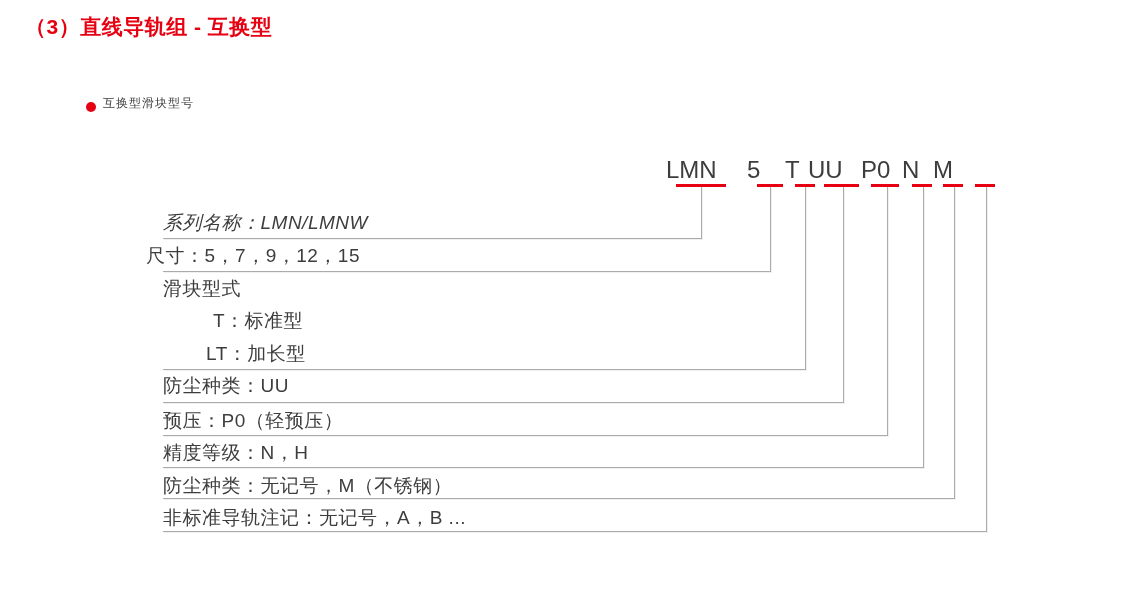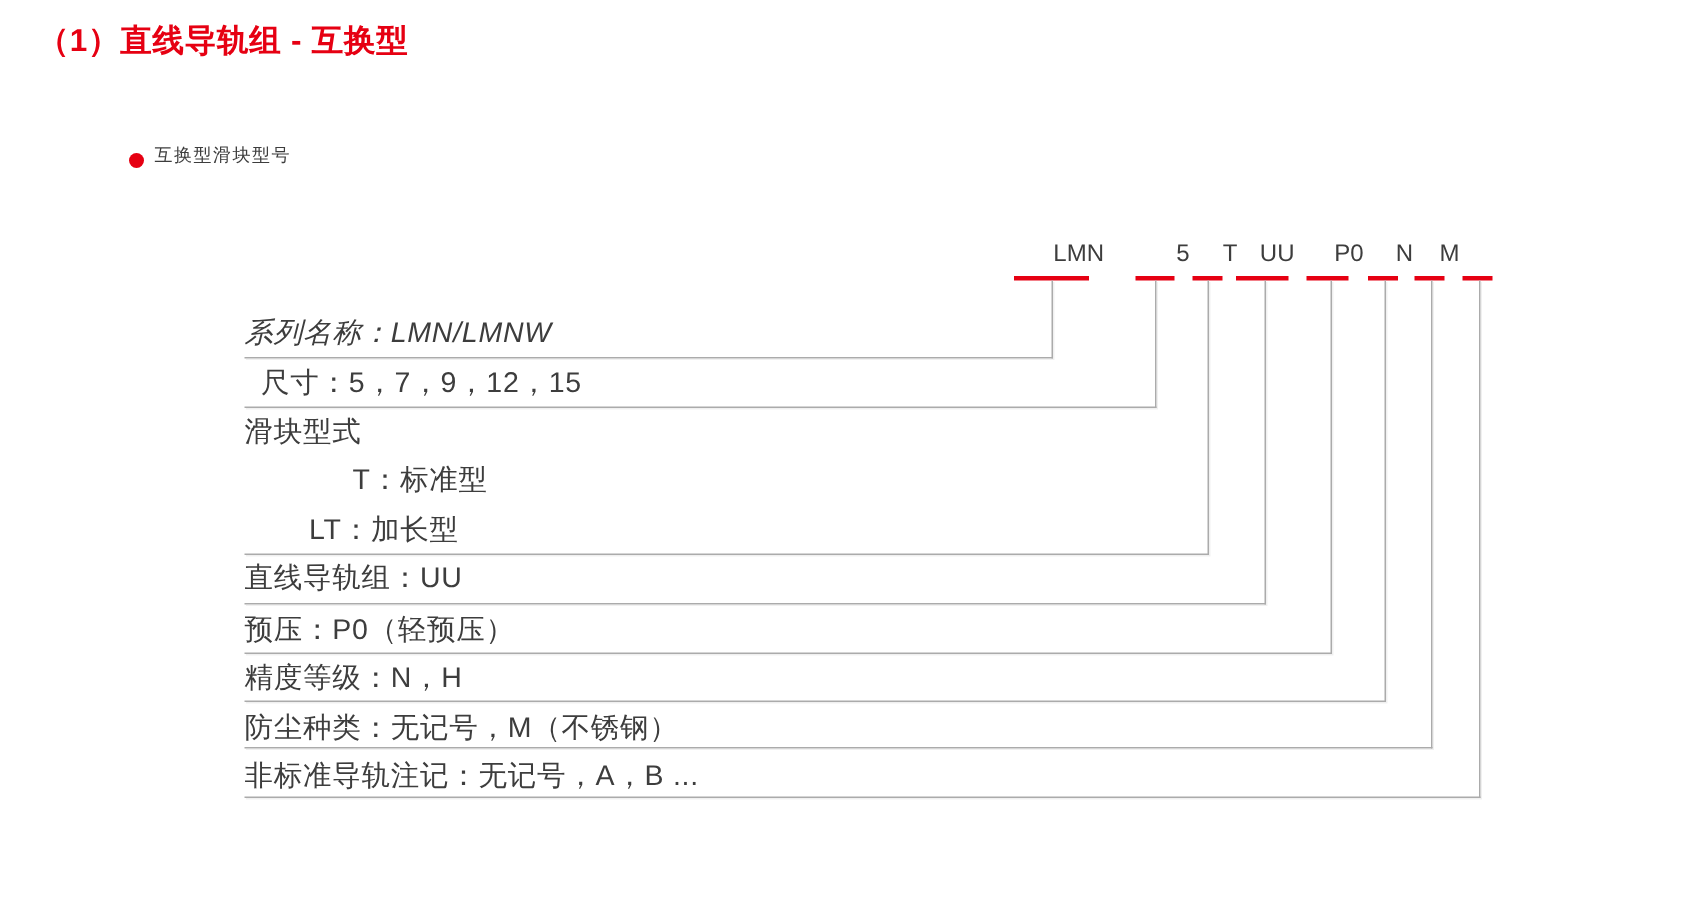--- a/index.html
+++ b/index.html
@@ -41,22 +41,22 @@
     font-size: 12px;
     color: var(--text, #3d3d3d);
     letter-spacing: 1px;
     white-space: nowrap;
   }
 
   .code-label {
     top: 158px;
     height: 24px;
     line-height: 24px;
-    text-align: right;
-    font-size: 16px;
+    text-align: left;
+    font-size: 24px;
     color: var(--text, #3d3d3d);
     white-space: nowrap;
   }
   .code-underline {
     top: 184px;
     height: 3px;
     background: var(--accent, #e60012);
   }
   .connector {
     left: 163px;
@@ -70,21 +70,21 @@
     color: var(--text, #3d3d3d);
     letter-spacing: 0.5px;
     white-space: nowrap;
     line-height: 24px;
   }
 </style>
 </head>
 <body>
 
 <div id="canvas">
-  <div id="page-title" class="abs">（1）直线导轨组 - 互换型</div>
+  <div id="page-title" class="abs">（3）直线导轨组 - 互换型</div>
 
   <div id="bullet-dot" class="abs"></div>
   <div id="bullet-label" class="abs">互换型滑块型号</div>
 
   <div id="diagram">
       <div class="abs code-label" style="left: 666px; width: 70px;">LMN</div>
       <div class="abs code-underline" style="left: 676px; width: 50px;"></div>
       <div class="abs connector" style="width: 538px; height: 51px;"></div>
       <div class="abs code-label" style="left: 747px; width: 46px;">5</div>
       <div class="abs code-underline" style="left: 757px; width: 26px;"></div>
@@ -101,23 +101,23 @@
       <div class="abs code-label" style="left: 902px; width: 40px;">N</div>
       <div class="abs code-underline" style="left: 912px; width: 20px;"></div>
       <div class="abs connector" style="width: 760px; height: 280px;"></div>
       <div class="abs code-label" style="left: 933px; width: 40px;">M</div>
       <div class="abs code-underline" style="left: 943px; width: 20px;"></div>
       <div class="abs connector" style="width: 791px; height: 311px;"></div>
       <div class="abs code-label" style="left: 965px; width: 40px;"></div>
       <div class="abs code-underline" style="left: 975px; width: 20px;"></div>
       <div class="abs connector" style="width: 823px; height: 344px;"></div>
       <div class="abs legend-row" style="left: 163px; top: 211px; font-style: italic;">系列名称：LMN/LMNW</div>
-      <div class="abs legend-row" style="left: 174px; top: 244px; text-align: right;">尺寸：5，7，9，12，15</div>
+      <div class="abs legend-row" style="left: 146px; top: 244px; text-align: right;">尺寸：5，7，9，12，15</div>
       <div class="abs legend-row" style="left: 163px; top: 277px;">滑块型式</div>
-      <div class="abs legend-row" style="left: 213px; top: 309px; margin-left: 22px;">T：标准型</div>
+      <div class="abs legend-row" style="left: 213px; top: 309px;">T：标准型</div>
       <div class="abs legend-row" style="left: 206px; top: 342px;">LT：加长型</div>
-      <div class="abs legend-row" style="left: 163px; top: 374px;">直线导轨组：UU</div>
+      <div class="abs legend-row" style="left: 163px; top: 374px;">防尘种类：UU</div>
       <div class="abs legend-row" style="left: 163px; top: 409px;">预压：P0（轻预压）</div>
       <div class="abs legend-row" style="left: 163px; top: 441px;">精度等级：N，H</div>
       <div class="abs legend-row" style="left: 163px; top: 474px;">防尘种类：无记号，M（不锈钢）</div>
       <div class="abs legend-row" style="left: 163px; top: 506px;">非标准导轨注记：无记号，A，B ...</div>
     </div>
 </div>
 
 </body></html>

